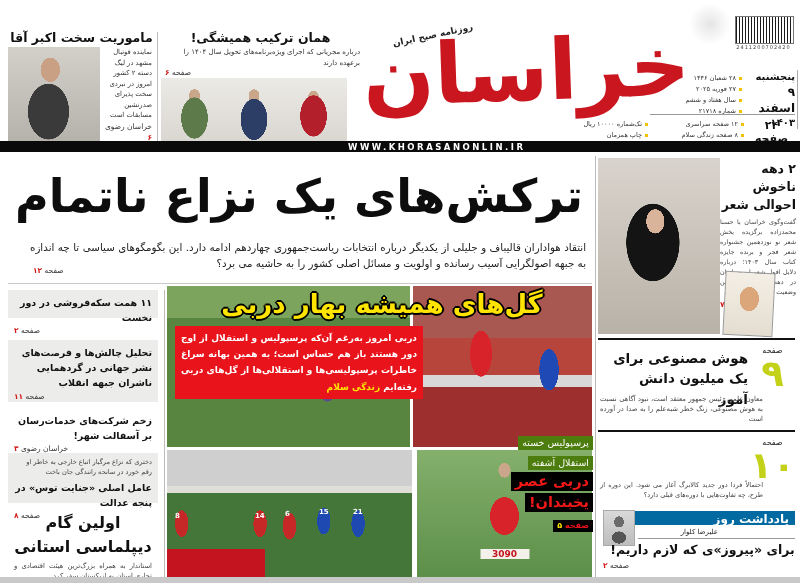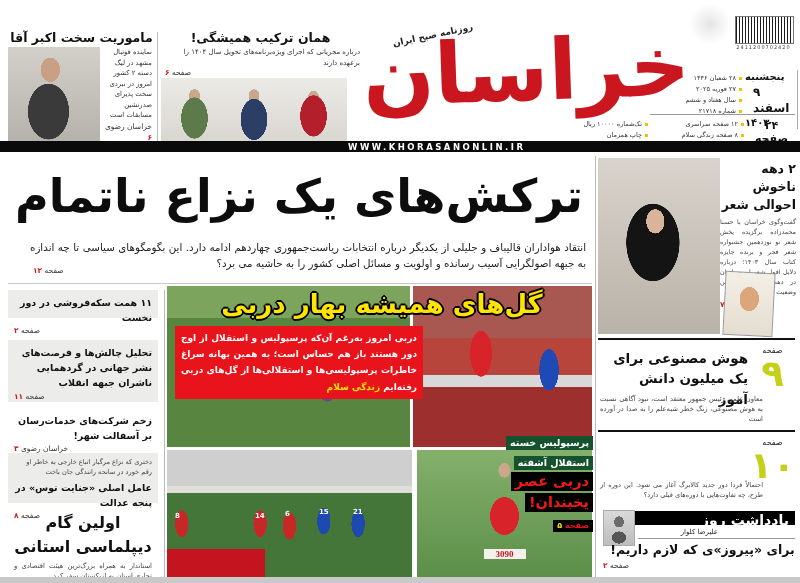--- a/index.html
+++ b/index.html
@@ -8,21 +8,21 @@
   .abs{position:absolute;}
   
   .logo{left:368px;top:2px;width:322px;height:138px;line-height:138px;text-align:center;
         color:#c9161f;font-size:84px;font-weight:bold;transform:rotate(-2deg);}
   .tagline{left:392px;top:30px;font-size:9px;font-weight:bold;color:#222;transform:rotate(-12deg);}
   .barcode{left:735px;top:16px;width:57px;height:26px;
            background:repeating-linear-gradient(90deg,#1a1a1a 0 1px,#fff 1px 3px);border:1px solid #777;}
   .barcode-digits{left:733px;top:44px;width:61px;text-align:center;font-size:5px;letter-spacing:1px;color:#444;direction:ltr;}
   .watermark{left:688px;top:4px;width:44px;height:40px;border-radius:50%;
              background:radial-gradient(circle at 50% 50%,rgba(0,0,0,0.10),rgba(0,0,0,0) 70%);}
-  .weekday{left:745px;top:70px;width:50px;text-align:left;font-weight:bold;line-height:1.35;
+  .weekday{left:745px;top:70px;width:50px;text-align:right;font-weight:bold;line-height:1.35;
            border-right:1px solid #aaa;padding-right:2px;}
   .weekday .w1{font-size:10px;display:block;}
   .weekday .w2{font-size:12px;display:block;margin-left:8px;}
   .weekday .w3{font-size:10px;display:block;}
   ul.infolist{list-style:none;margin:0;padding:0;font-size:6.5px;color:#333;line-height:1.7;}
   ul.infolist li::before{content:"";display:inline-block;width:3px;height:3px;background:#f2c200;margin-left:3px;vertical-align:middle;}
   .list1{left:652px;top:73px;width:90px;}
   .dhr{left:650px;top:114px;width:145px;height:1px;background:#999;}
   .pages{left:748px;top:119px;width:47px;text-align:center;font-weight:bold;font-size:11px;}
   .list2{left:652px;top:119px;width:92px;}
@@ -96,24 +96,24 @@
                 radial-gradient(11px 22px at 78% 58%,#1d49b0 0 60%,rgba(0,0,0,0) 61%),
                 linear-gradient(#cfcfcf 0 28%,#e0ded8 28% 34%,#44763a 34% 100%);}
   .photoC .adboard{position:absolute;left:0;bottom:0;width:40%;height:22%;background:#c41420;}
   .photoC .num{position:absolute;font-size:7px;font-weight:bold;color:#fff;}
   .n1{left:8px;top:62px;}.n2{left:88px;top:62px;}.n3{left:118px;top:60px;}.n4{left:152px;top:58px;}.n5{left:186px;top:58px;}
   .photoD{left:417px;top:450px;width:175px;height:127px;
      background:radial-gradient(10px 12px at 50% 16%,#caa68a 0 60%,rgba(0,0,0,0) 61%),
                 radial-gradient(26px 34px at 50% 52%,#d8232a 0 55%,rgba(0,0,0,0) 56%),
                 linear-gradient(#84b06c,#5c8f49);}
   .photoD .sign{position:absolute;left:50%;top:78%;transform:translateX(-50%);background:#f4f1ea;
-     color:#c41420;font-size:9px;font-weight:bold;padding:0 12px;direction:ltr;font-family:Liberation Serif, serif;}
+     color:#c41420;font-size:9px;font-weight:bold;padding:0 12px;direction:ltr;}
   .bb{left:495px;top:431px;width:98px;text-align:right;}
   .bb div{margin-bottom:1px;}
-  .bb .strip{display:inline-block;background:#14532d;color:#fff;font-size:9.5px;font-weight:bold;padding:1px 4px 2px;}
+  .bb .strip{display:inline-block;background:#4d7c0f;color:#fff;font-size:9.5px;font-weight:normal;padding:1px 4px 2px;}
   .bb .big{display:inline-block;background:#000;color:#f31818;font-size:14.5px;font-weight:bold;padding:1px 4px 2px;}
   .bb .pref{display:inline-block;background:#000;font-size:8px;font-weight:bold;padding:1px 4px 2px;color:#e8131b;}
   .bb .pref b{color:#ffe400;}
   
   .vr{left:595px;top:156px;width:1px;height:421px;background:#bbb;}
   .vlc{left:164px;top:290px;width:1px;height:287px;background:#bbb;}
   .poetry-photo{left:598px;top:158px;width:122px;height:176px;
      background:radial-gradient(15px 20px at 47% 36%,#d9b49a 0 60%,rgba(0,0,0,0) 61%),
                 radial-gradient(44px 64px at 45% 48%,#141414 0 60%,rgba(0,0,0,0) 61%),
                 linear-gradient(#d8d3cc,#b9b2a8);}
@@ -127,22 +127,22 @@
   .thickhr{left:598px;width:197px;height:2px;background:#111;}
   .pnum{width:45px;text-align:center;}
   .pnum .w{display:block;font-size:8px;color:#222;}
   .pnum .n{display:block;font-size:37px;font-weight:bold;color:#c3d118;line-height:1.05;}
   .rtitle{font-size:13.5px;font-weight:bold;line-height:1.5;text-align:right;}
   .rbody{font-size:6.8px;color:#444;line-height:1.5;text-align:justify;}
   .note-avatar{left:603px;top:510px;width:30px;height:34px;
      background:radial-gradient(8px 9px at 50% 32%,#6b6b6b 0 60%,rgba(0,0,0,0) 61%),
                 radial-gradient(12px 10px at 50% 78%,#555 0 60%,rgba(0,0,0,0) 61%),
                 linear-gradient(#d9d9d9,#bdbdbd);border:1px solid #aaa;}
-  .note-banner{left:635px;top:511px;width:160px;height:14px;background:#000000;color:#fff;
-     font-size:14px;font-weight:bold;text-align:right;padding:1px 6px 0 0;box-sizing:border-box;}
+  .note-banner{left:635px;top:511px;width:160px;height:14px;background:#0369a1;color:#fff;
+     font-size:12px;font-weight:bold;text-align:right;padding:1px 6px 0 0;box-sizing:border-box;}
   .note-author{left:638px;top:528px;width:80px;text-align:right;font-size:7px;color:#222;}
   .note-hr{left:638px;top:538px;width:157px;height:1px;background:#999;}
   .note-title{left:610px;top:542px;width:185px;text-align:center;font-size:12.5px;font-weight:bold;}
   .note-ref{left:603px;top:561px;}
   .bottom-strip{left:0;top:577px;width:800px;height:6px;background:#c9c9c9;}
 </style>
 </head>
 <body>
 
 <div class="page">

